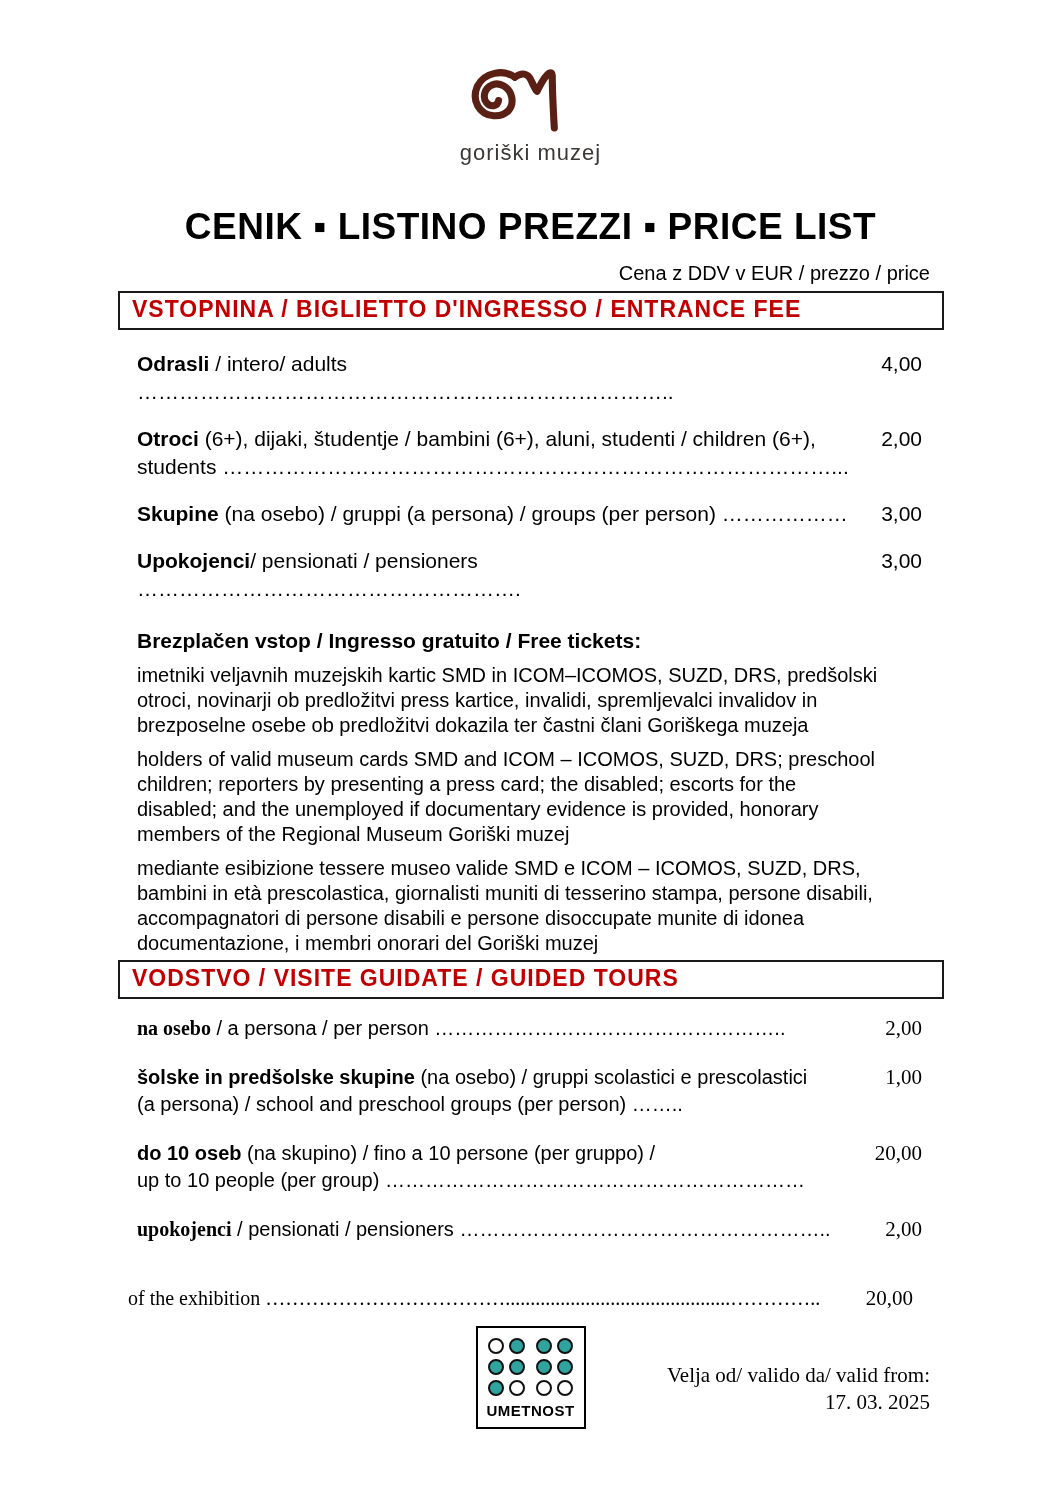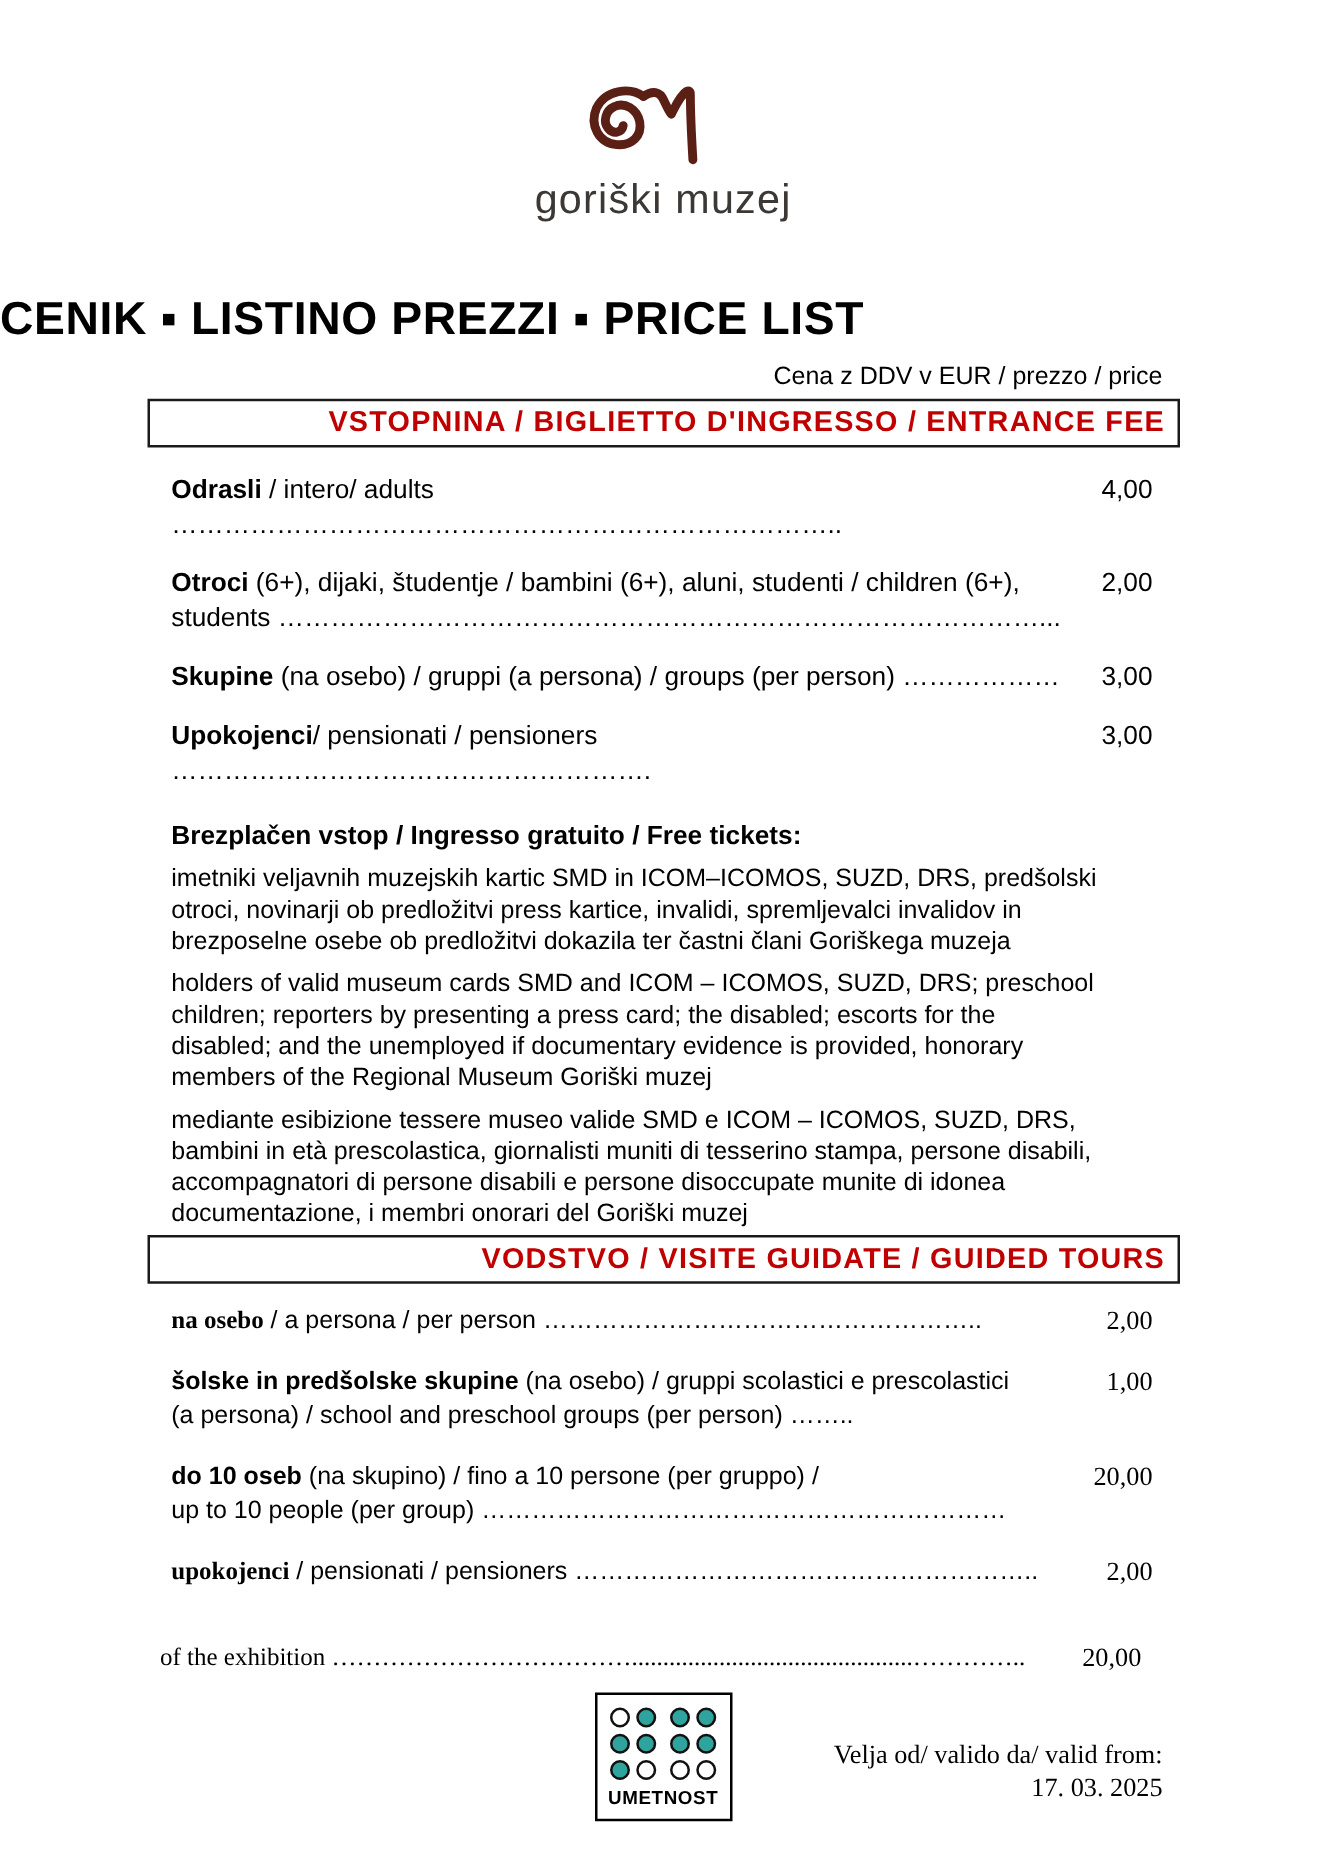--- a/index.html
+++ b/index.html
@@ -5,29 +5,29 @@
   * { margin:0; padding:0; box-sizing:border-box; }
   html,body { background:#e8e8e8; }
   .page {
     width:1061px; height:1500px; margin:0 auto; background:#ffffff;
     font-family:"Liberation Sans", sans-serif; color:#000; overflow:hidden;
     position:relative;
   }
   
   .logo-wrap { padding-top:64px; text-align:center; }
   .logo-svg { display:block; margin:0 auto; }
-  .logo-text { font-size:33px; color:#3b3836; letter-spacing:1px; margin-top:0px; }
-  .doc-title { font-size:37px; font-weight:bold; letter-spacing:0.5px; margin-top:56px; }
+  .logo-text { font-size:22px; color:#3b3836; letter-spacing:1px; margin-top:0px; }
+  .doc-title { text-align:center; font-size:37px; font-weight:bold; letter-spacing:0.5px; margin-top:40px; }
   .price-note { text-align:right; margin:14px 131px 6px 0; font-size:20px; }
   .price-note .small { font-size:20px; }
   
   .section-box {
     margin:4px 117px 0 118px; border:2px solid #1a1a1a; background:#fff;
     padding:3px 10px 5px 12px;
-    font-size:23px; font-weight:bold; letter-spacing:1px; color:#c00000;text-align:right;
+    font-size:23px; font-weight:bold; letter-spacing:1px; color:#c00000;
   }
   .section-box.second { margin-top:4px; }
   
   .rows { margin-top:20px; }
   .row { display:flex; align-items:flex-start; margin:0 139px 19px 137px; }
   .row .label { flex:1; font-size:21px; line-height:28px; white-space:pre-wrap; padding-right:6px; }
   .row .term { font-weight:bold; }
   .row .price { font-size:21px; min-width:66px; text-align:right; line-height:28px; }
   .tours .row { margin-bottom:22px; }
   .tours .row .label { font-size:20px; line-height:27px; }

